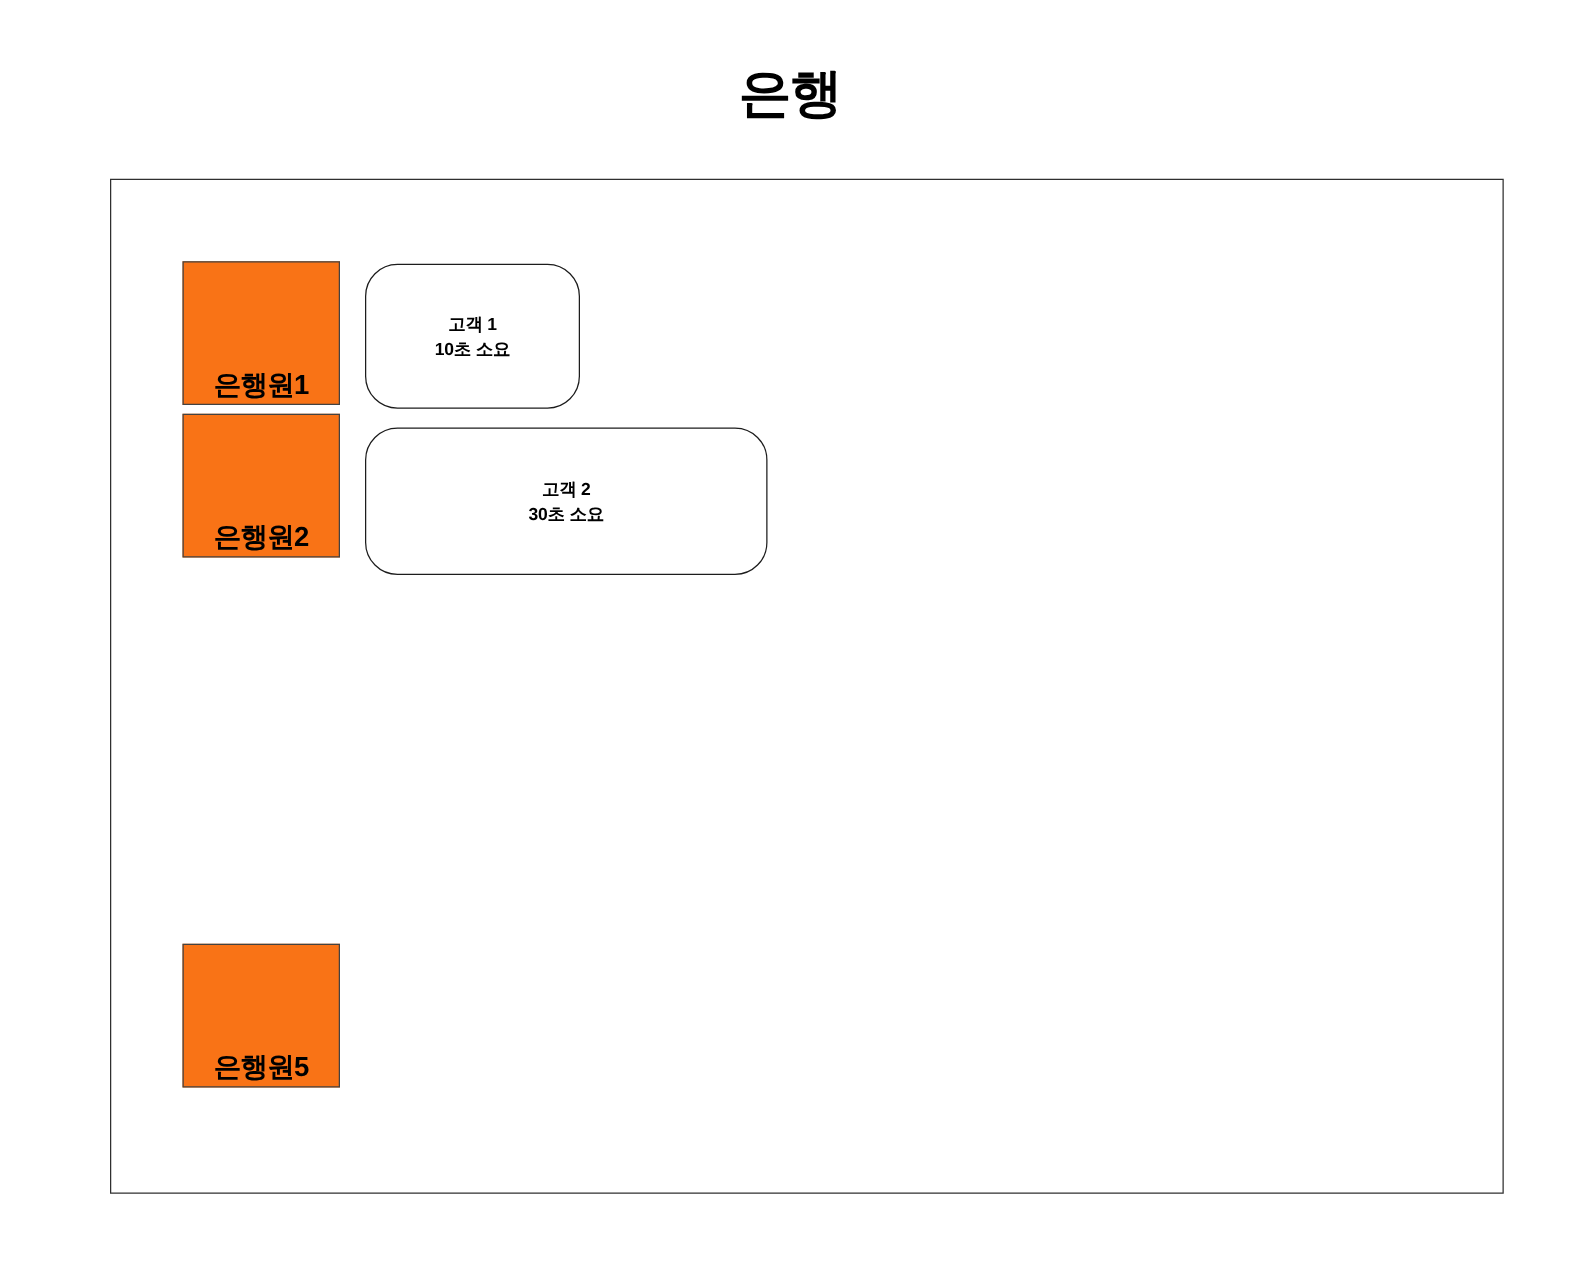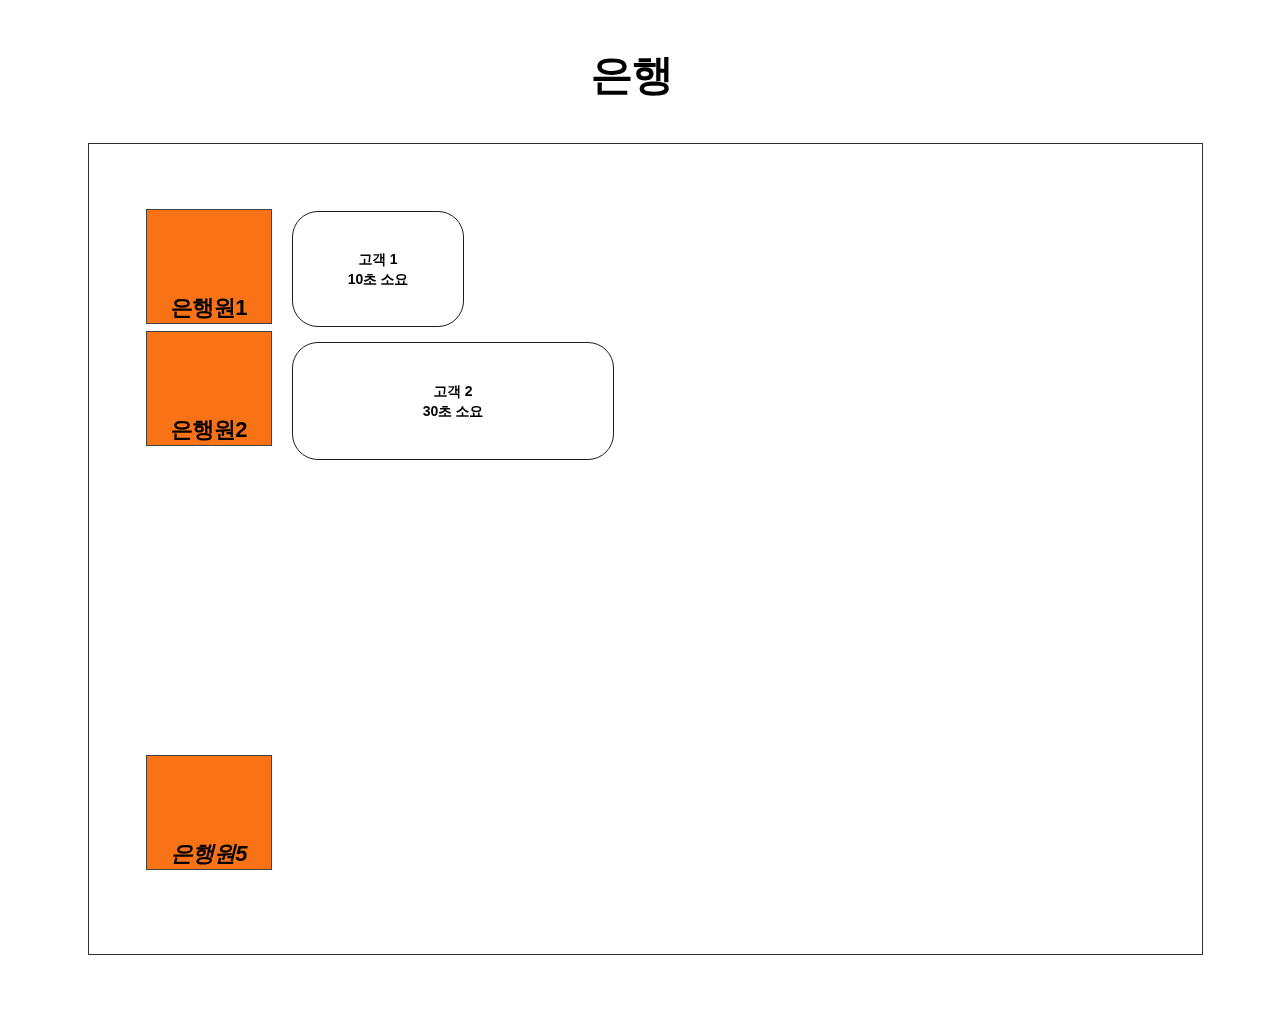--- a/index.html
+++ b/index.html
@@ -43,21 +43,21 @@
   .row {
     position: absolute;
     left: 0;
     width: 100%;
     height: 116px;
   }
   .row-0 { top: 65px; }
   .row-1 { top: 187px; }
   .row-2 { top: 339px; }
   .row-3 { top: 475px; }
-  .row-4 { top: 611px; font-style: italic; }
+  .row-4 { top: 611px; }
 
   .teller-box {
     position: absolute;
     left: 57px;
     top: 0;
     width: 126px;
     height: 115px;
     border: 1.5px solid #434343;
     box-sizing: border-box;
     background: #f97316;

